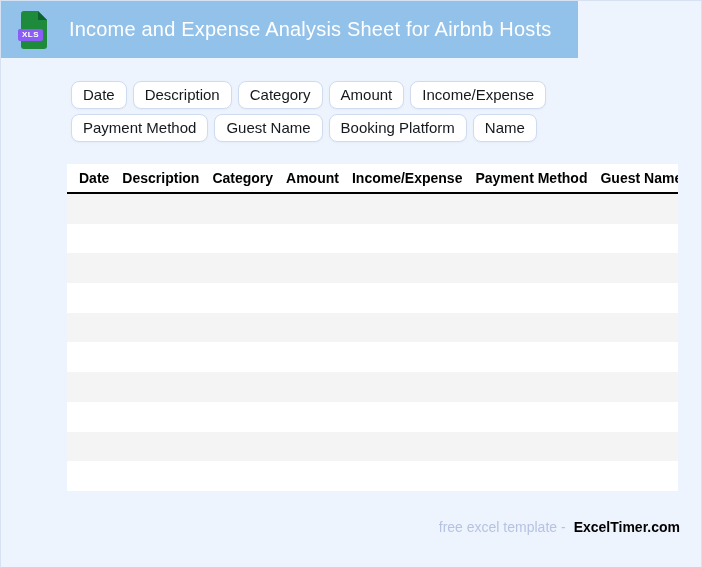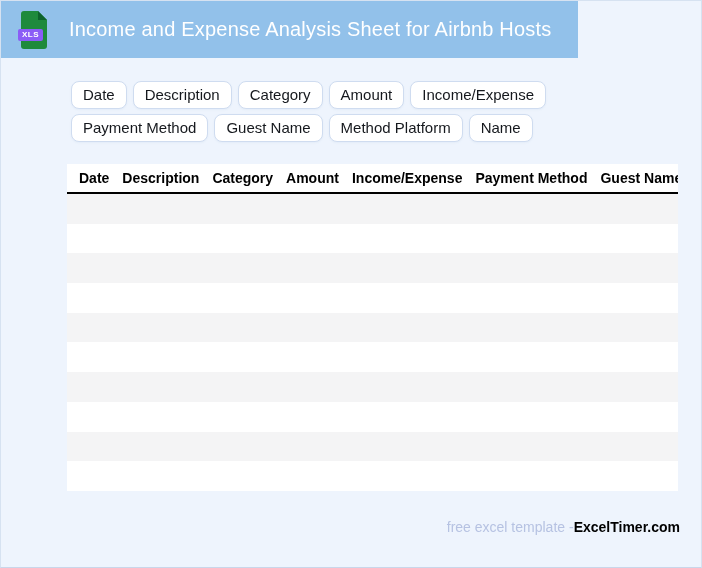--- a/index.html
+++ b/index.html
@@ -72,21 +72,21 @@
   .th {
     font-size:14px; font-weight:bold; color:#000000; flex:0 0 auto;
   }
   .tbody .trow { height:29.7px; background:#ffffff; }
   .tbody .trow:nth-child(odd) { background:#f4f4f5; }
 
   
   .footer {
     position:absolute; right:21px; top:518px;
     font-size:14px; color:#b6c2e2;
-    display:flex; align-items:baseline; 
+    display:flex; align-items:baseline; gap:8px;
   }
   .footer .brand { color:#000000; font-weight:bold; }
 </style>
 </head>
 <body>
 
 <div class="page">
 
   <div class="topbar">
     <div class="xls-icon">
@@ -97,21 +97,21 @@
   </div>
 
   <div class="pills" id="pills">
       <div class="pill">Date</div>
       <div class="pill">Description</div>
       <div class="pill">Category</div>
       <div class="pill">Amount</div>
       <div class="pill">Income/Expense</div>
       <div class="pill">Payment Method</div>
       <div class="pill">Guest Name</div>
-      <div class="pill">Method Platform</div>
+      <div class="pill">Booking Platform</div>
       <div class="pill">Name</div>
     </div>
 
   <div class="sheet">
     <div class="thead" id="thead">
         <div class="th">Date</div>
         <div class="th">Description</div>
         <div class="th">Category</div>
         <div class="th">Amount</div>
         <div class="th">Income/Expense</div>

